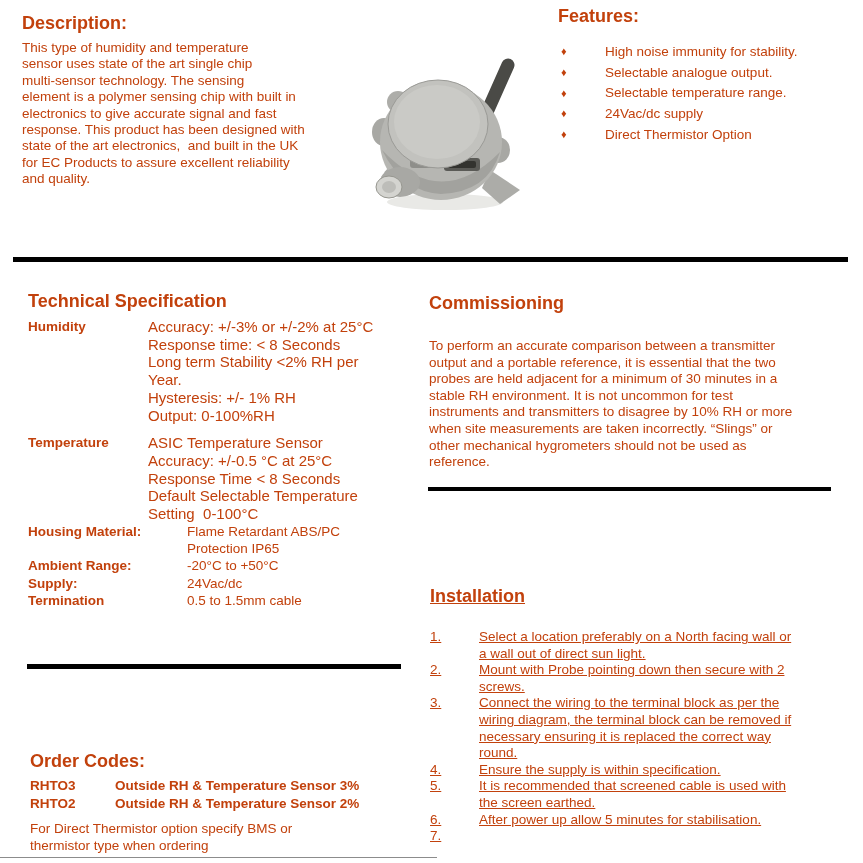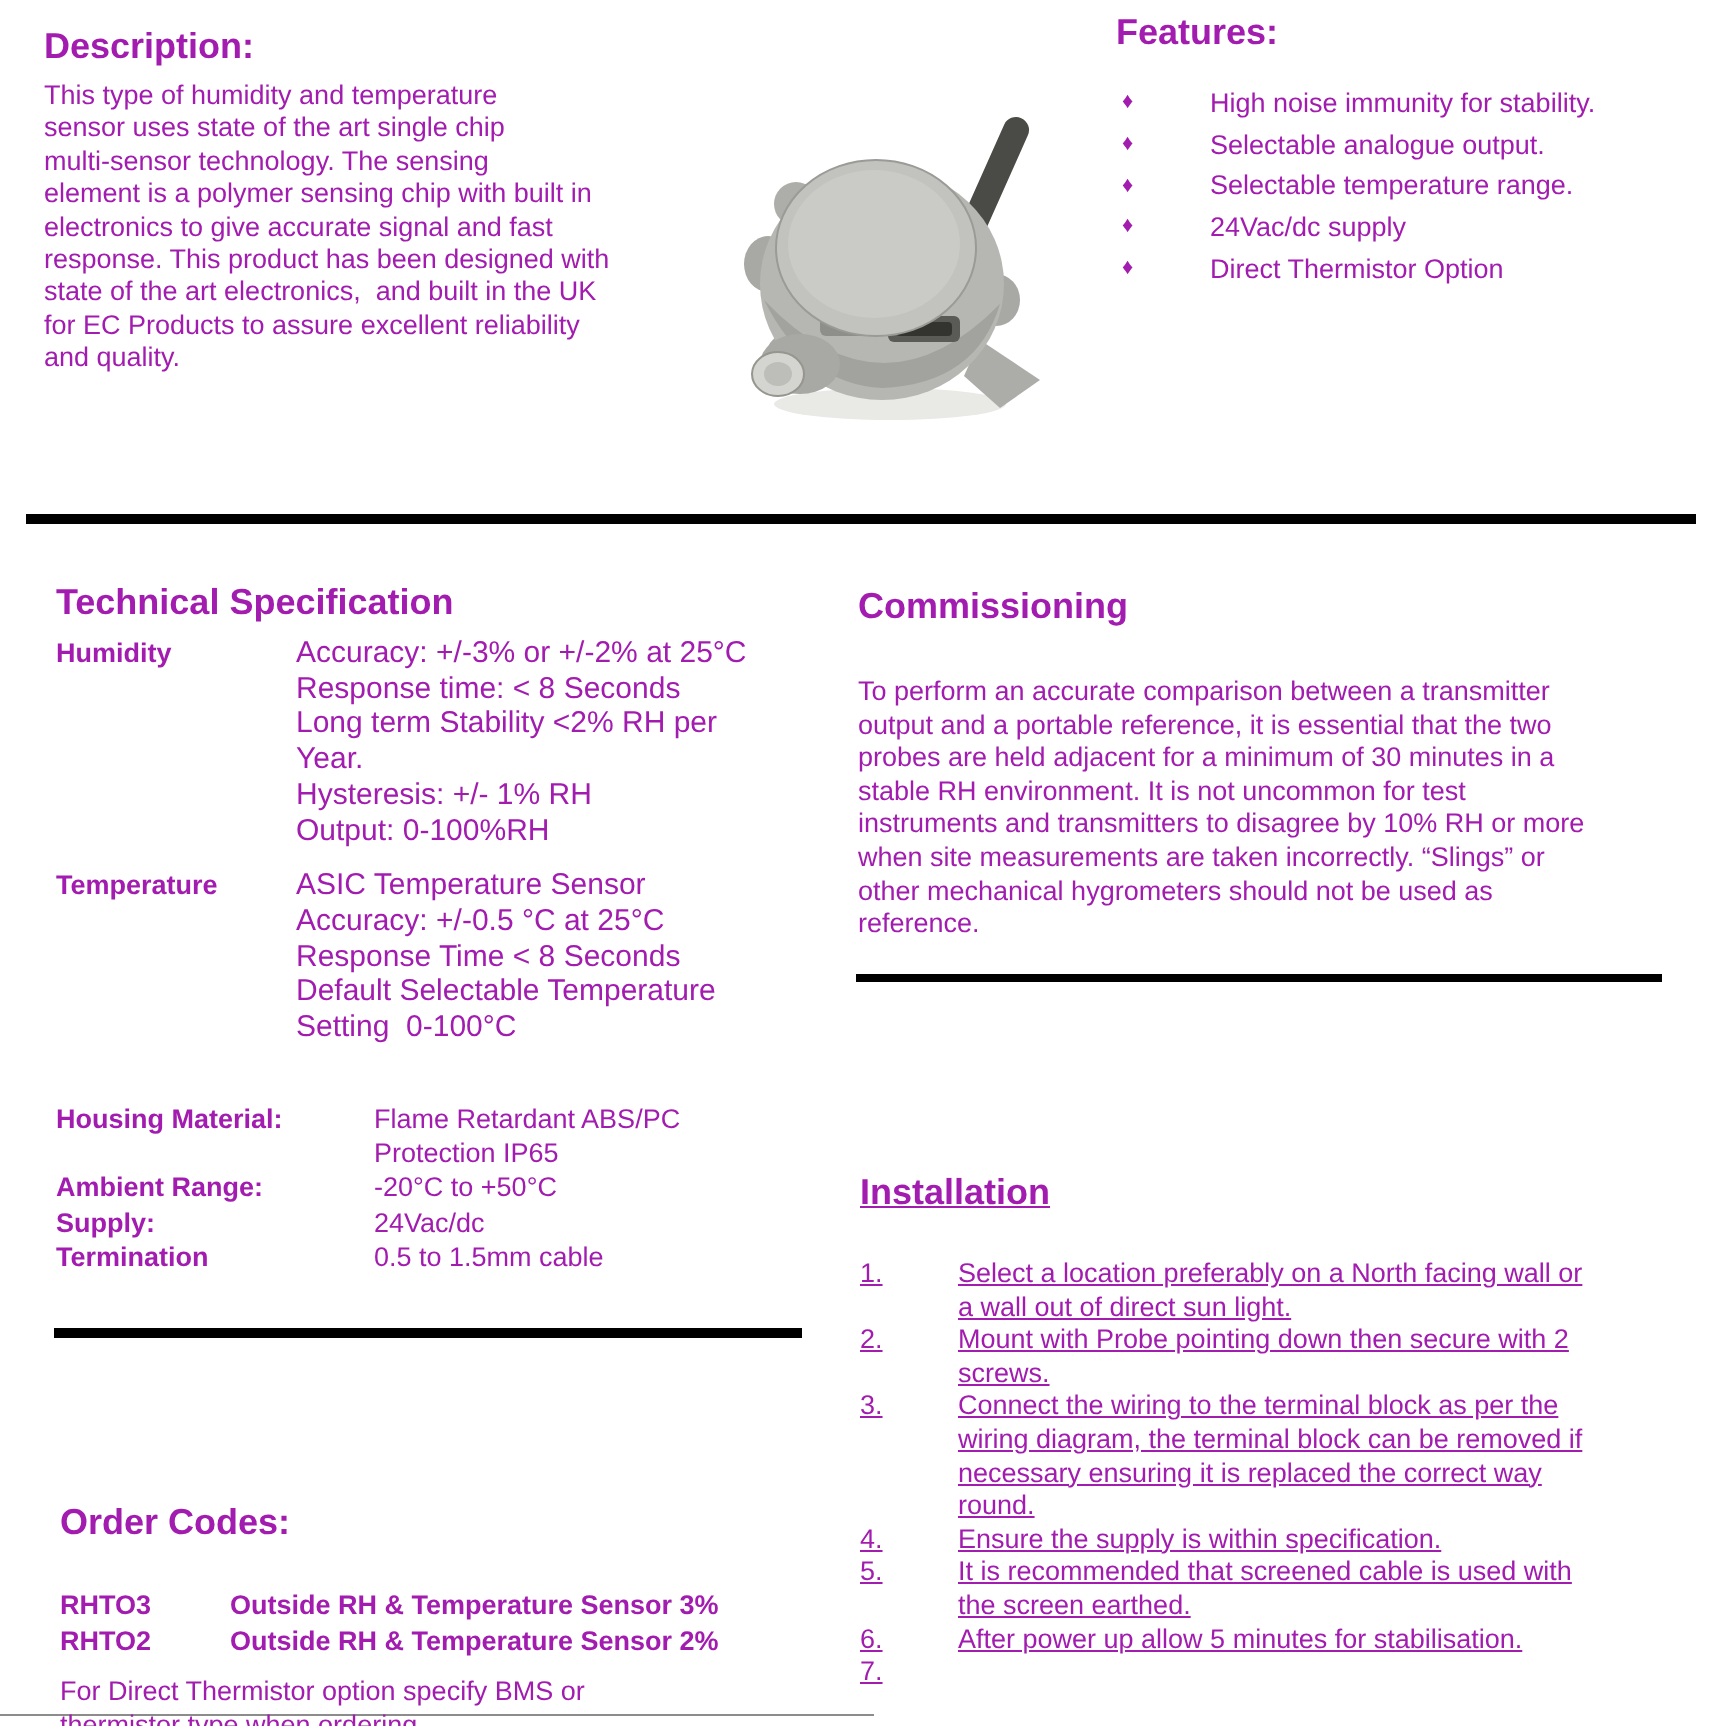--- a/index.html
+++ b/index.html
@@ -1,18 +1,18 @@
 <!DOCTYPE html>
 <html><head>
 <meta charset="utf-8">
 <style>
   html,body { margin:0; padding:0; background:#ffffff; }
   .page {
     position:relative; width:863px; height:863px; background:#ffffff;
-    font-family:"Liberation Sans", sans-serif; color:#a21caf; overflow:hidden;
+    font-family:"Liberation Sans", sans-serif; color:#c2410c; overflow:hidden;
   }
   .h1 { font-size:18px; font-weight:bold; line-height:21px; }
   .body-text { font-size:13.5px; line-height:16.4px; white-space:pre-wrap; }
 
   
   .description { position:absolute; left:22px; top:13px; width:360px; }
   .description .body-text { margin-top:6px; }
 
   .features { position:absolute; left:545px; top:6px; width:318px; }
   .features .h1 { margin-left:13px; }
@@ -29,39 +29,39 @@
   .rule-left   { left:27px;  top:664px; width:374px; height:4.5px; }
   .rule-bottom { left:0px;   top:857px; width:437px; height:1px; background:#8c8c8c; }
 
   
   .techspec { position:absolute; left:28px; top:291px; width:382px; }
   .spec-row { display:flex; }
   .spec-row .lbl { width:120px; flex:none; font-size:13.5px; font-weight:bold; line-height:17.7px; }
   .spec-row .val { font-size:15px; line-height:17.7px; white-space:pre-wrap; }
   .spec-row-humidity { margin-top:6px; }
   .spec-row-temperature { margin-top:10px; }
-  .spec-group2 { margin-top:28px; }
+  .spec-group2 { margin-top:0; }
   .spec-row2 { display:flex; }
   .spec-row2 .lbl { width:159px; flex:none; font-size:13.5px; font-weight:bold; line-height:17.3px; }
   .spec-row2 .val { font-size:13.5px; line-height:17.3px; white-space:pre-wrap; }
 
   
   .commissioning { position:absolute; left:429px; top:293px; width:420px; }
   .commissioning .body-text { margin-top:24px; line-height:16.6px; }
 
   
   .installation { position:absolute; left:430px; top:586px; width:412px;text-decoration:underline; }
   .install-list { margin-top:22px; }
   .install-step { display:flex; }
   .install-step .num { width:49px; flex:none; font-size:13.5px; line-height:16.6px; }
   .install-step .txt { font-size:13.5px; line-height:16.6px; white-space:pre-wrap; }
 
   
   .ordercodes { position:absolute; left:30px; top:751px; width:400px; }
-  .order-list { margin-top:22px; }
+  .order-list { margin-top:5px; }
   .order-item { display:flex; font-size:13.5px; font-weight:bold; line-height:17.5px; }
   .order-item .code { width:85px; flex:none; }
   .order-note { margin-top:8px; font-size:13.5px; line-height:17px; white-space:pre-wrap; }
 </style>
 </head>
 <body>
 
 <div class="page">
 
   <div class="description">

